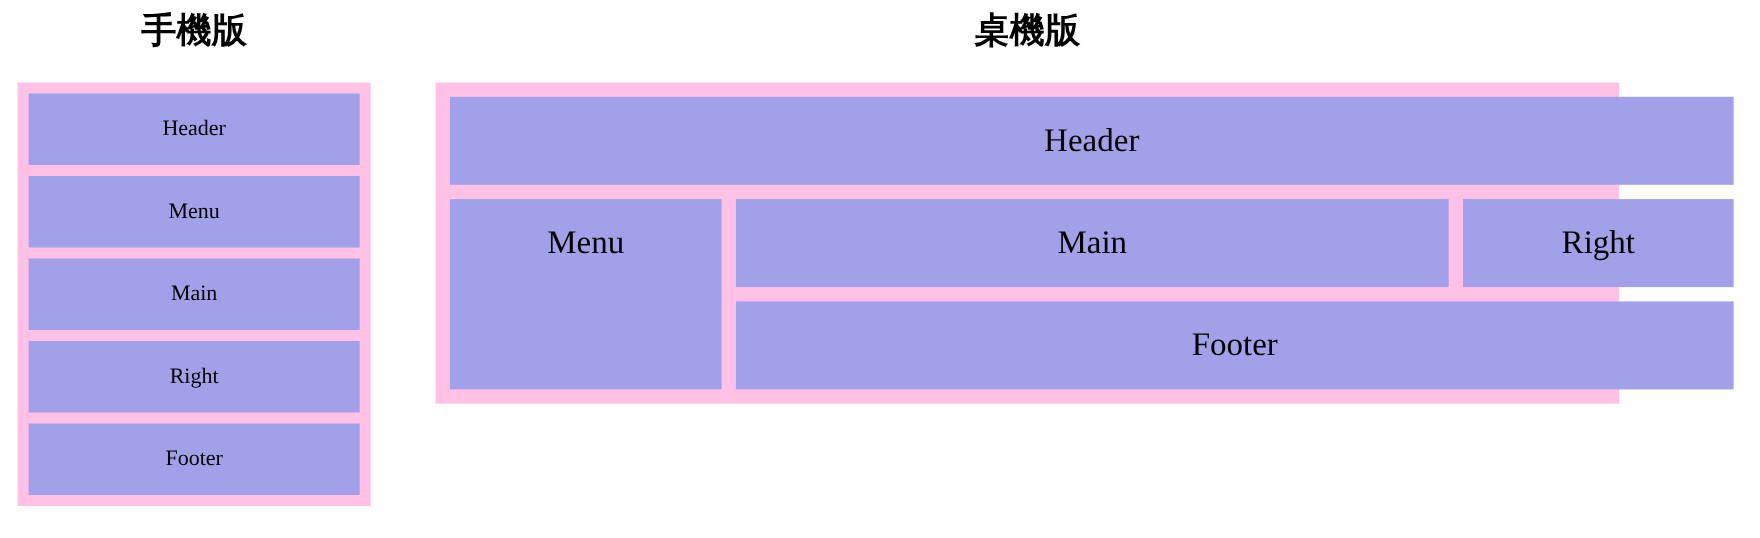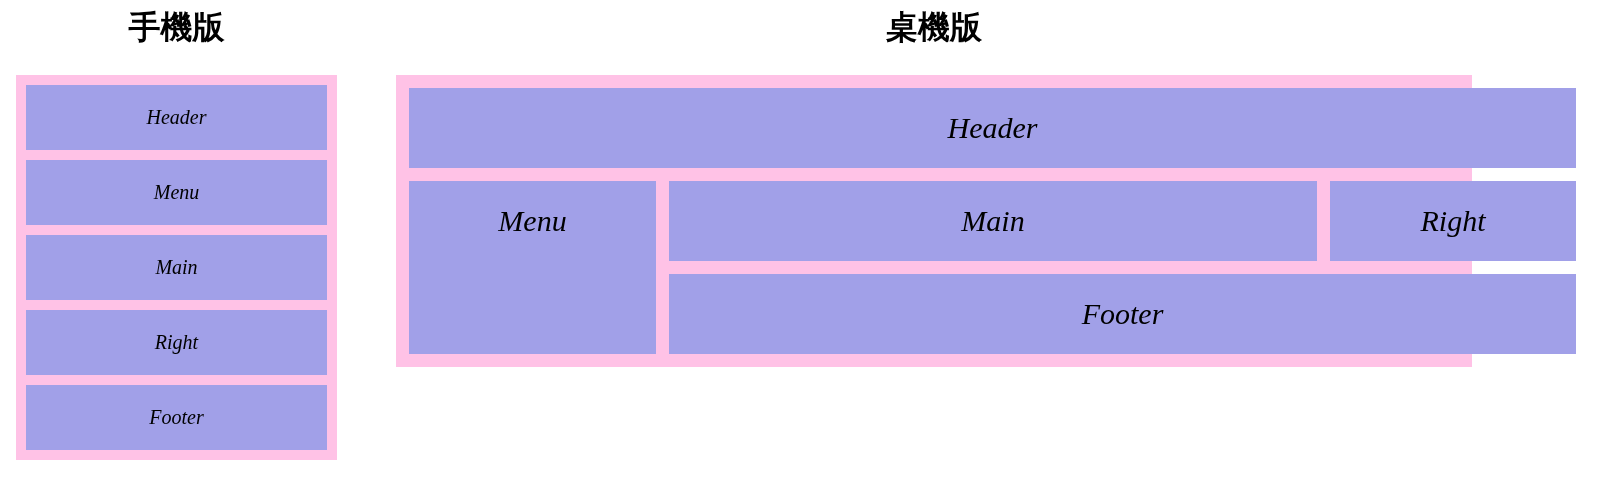--- a/index.html
+++ b/index.html
@@ -30,21 +30,20 @@
   }
   .grid-container {
     background: var(--pink, #ffc2e6);
     display: grid;
     box-sizing: border-box;
   }
   .grid-box {
     background: var(--purple, #a1a0e8);
     color: #000000;
     text-align: center;
-    font-style: italic;
   }
 
   
   .mobile-section {
     left: 16px;
     width: 321px;
   }
   .mobile-grid {
     padding: 10px;
     grid-template-columns: 1fr;

